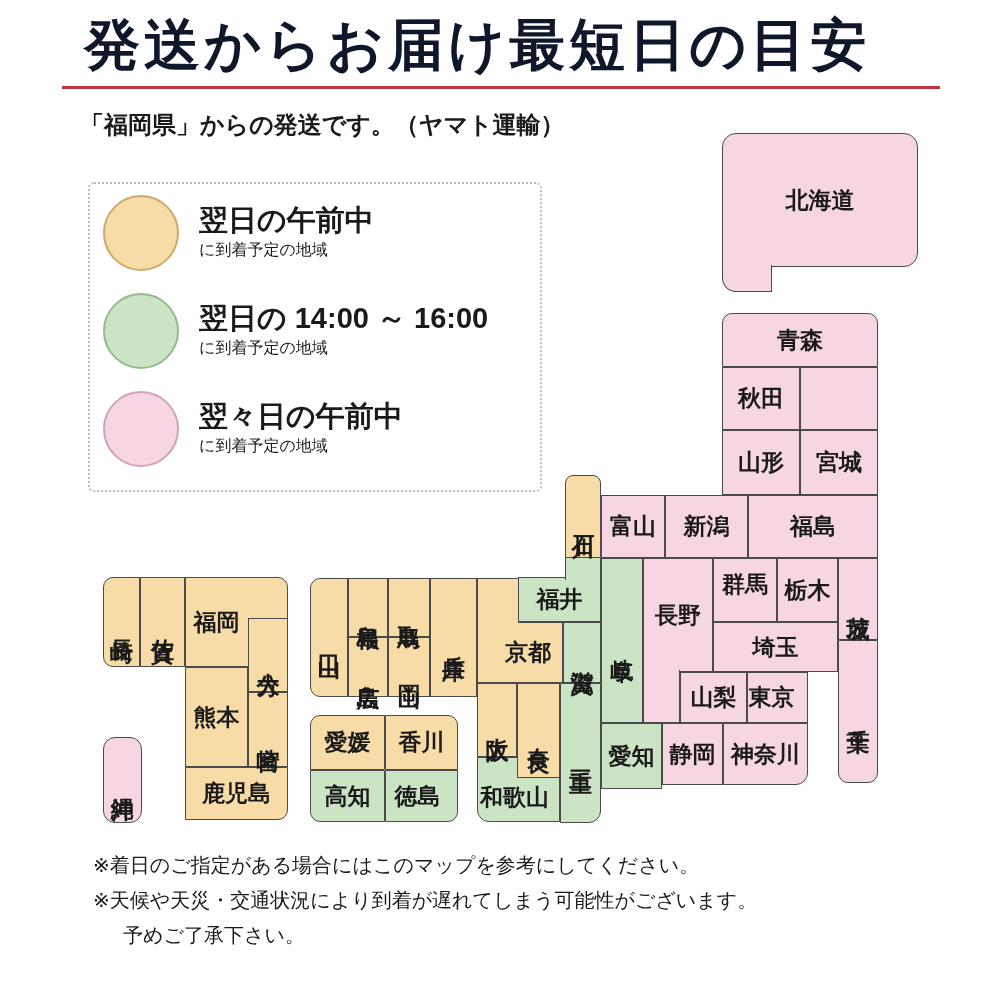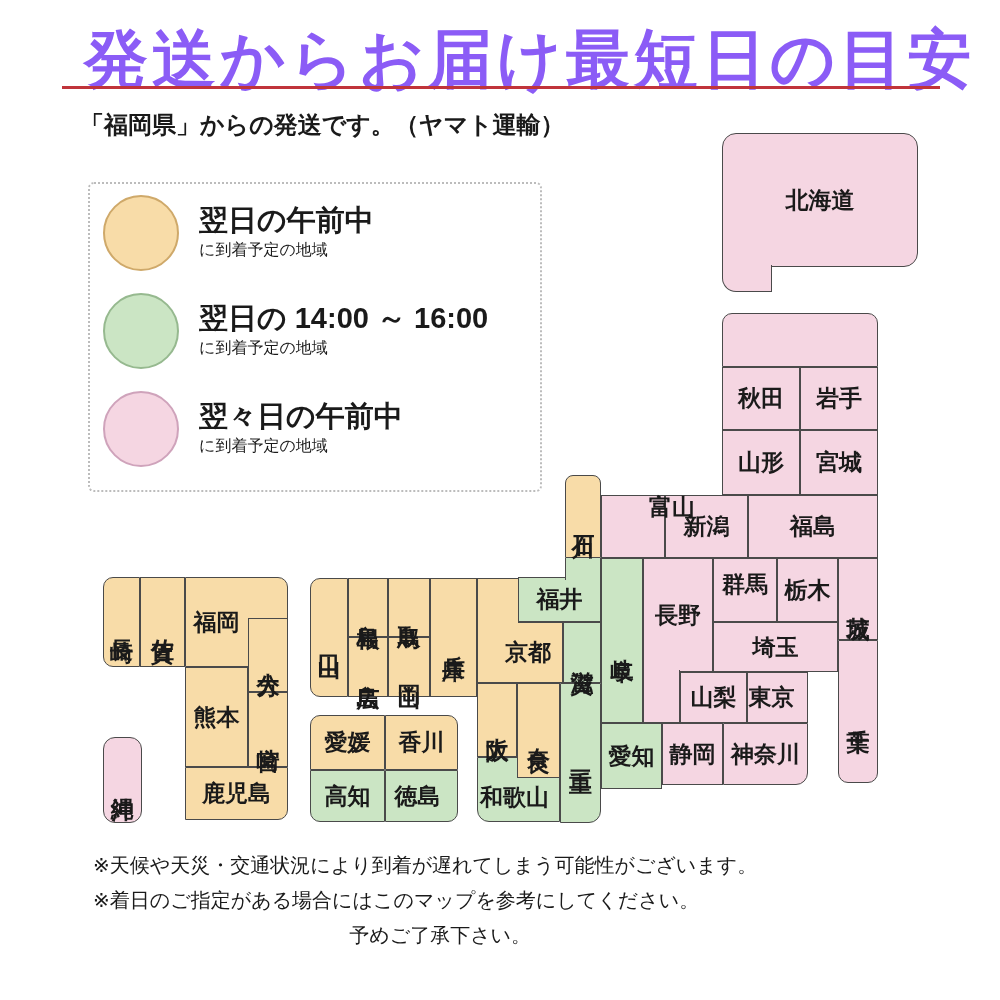--- a/index.html
+++ b/index.html
@@ -1,22 +1,22 @@
 <!DOCTYPE html>
 <html><head>
 <meta charset="utf-8">
 <style>
   html,body{margin:0;padding:0;background:#ffffff;}
   body{width:1000px;height:1000px;position:relative;overflow:hidden;
        font-family:"Liberation Sans","DejaVu Sans",sans-serif;color:#1a1a1a;}
   #page{position:absolute;inset:0;}
 
   
-  .page-title{position:absolute;left:84px;top:16px;font-size:64px;font-weight:bold;
-              letter-spacing:4px;color:#8b5cf6;white-space:nowrap;}
+  .page-title{position:absolute;left:84px;top:8px;font-size:56px;font-weight:bold;
+              letter-spacing:4px;color:#0f172a;white-space:nowrap;}
   .title-underline{position:absolute;left:62px;top:86px;width:878px;height:3px;background:#c0343b;}
   .subtitle{position:absolute;left:80px;top:109px;font-size:24px;font-weight:bold;white-space:nowrap;}
 
   
   .legend-box{position:absolute;left:88px;top:182px;width:450px;height:306px;
               border:2px dotted #bcbcbc;border-radius:6px;background:#fff;}
   .lrow{position:absolute;left:103px;display:flex;align-items:center;width:430px;}
   .lcircle{width:72px;height:72px;border-radius:50%;flex:0 0 72px;margin-right:20px;}
   .lc-orange{background:#f8dca8;border:2px solid #cfa96a;}
   .lc-green{background:#cbe5c4;border:2px solid #96b98f;}
@@ -33,21 +33,21 @@
   .green{background:#cbe5c4;}
   .pink{background:#f5d6e2;}
   .tlabel{position:absolute;display:flex;align-items:center;justify-content:center;
           font-weight:bold;font-size:23px;color:#1a1a1a;line-height:1;z-index:5;
           pointer-events:none;white-space:nowrap;}
   .tlabel.v{writing-mode:vertical-rl;text-orientation:upright;letter-spacing:1px;}
 
   
   .footnotes{position:absolute;left:93px;top:848px;font-size:20px;}
   .footnotes div{line-height:35px;white-space:nowrap;}
-  .footnotes .indent{padding-left:30px;text-align:center;}
+  .footnotes .indent{padding-left:30px;}
 </style>
 </head>
 <body>
 
 <div id="page">
 
   <div class="page-title">発送からお届け最短日の目安</div>
   <div class="title-underline"></div>
   <div class="subtitle">「福岡県」からの発送です。（ヤマト運輸）</div>
 
@@ -74,34 +74,34 @@
       <div class="lsub">に到着予定の地域</div>
     </div>
   </div>
 
 
   <div id="japan-map">
       <div class="tile pink" style="left: 722px; top: 133px; width: 196px; height: 134px; border-radius: 14px 14px 14px 0px;"></div>
       <div class="tile pink" style="left: 722px; top: 265px; width: 50px; height: 27px; border-radius: 0px 0px 0px 14px; border-top: none; border-right: 1.5px solid rgb(74, 74, 74); border-bottom: 1.5px solid rgb(74, 74, 74); border-left: 1.5px solid rgb(74, 74, 74); border-image: initial;"></div>
       <div class="tlabel h" style="left: 722px; top: 133px; width: 196px; height: 134px;">北海道</div>
       <div class="tile pink" style="left: 722px; top: 313px; width: 156px; height: 54px; border-radius: 10px 10px 0px 0px;"></div>
+      <div class="tlabel h" style="left: 722px; top: 313px; width: 156px; height: 54px;">青森</div>
       <div class="tile pink" style="left: 722px; top: 367px; width: 78px; height: 63px;"></div>
       <div class="tlabel h" style="left: 722px; top: 367px; width: 78px; height: 63px;">秋田</div>
       <div class="tile pink" style="left: 800px; top: 367px; width: 78px; height: 63px;"></div>
-      <div class="tlabel h" style="left: 800px; top: 367px; width: 78px; height: 63px;">岩手</div>
       <div class="tile pink" style="left: 722px; top: 430px; width: 78px; height: 65px;"></div>
       <div class="tlabel h" style="left: 722px; top: 430px; width: 78px; height: 65px;">山形</div>
       <div class="tile pink" style="left: 800px; top: 430px; width: 78px; height: 65px;"></div>
       <div class="tlabel h" style="left: 800px; top: 430px; width: 78px; height: 65px;">宮城</div>
       <div class="tile pink" style="left: 665px; top: 495px; width: 83px; height: 63px;"></div>
       <div class="tlabel h" style="left: 665px; top: 495px; width: 83px; height: 63px;">新潟</div>
       <div class="tile pink" style="left: 748px; top: 495px; width: 130px; height: 63px;"></div>
       <div class="tlabel h" style="left: 748px; top: 495px; width: 130px; height: 63px;">福島</div>
       <div class="tile pink" style="left: 601px; top: 495px; width: 64px; height: 63px;"></div>
-      <div class="tlabel h" style="left: 601px; top: 476px; width: 64px; height: 63px; margin-left: 39px;">富山</div>
+      <div class="tlabel h" style="left: 601px; top: 495px; width: 64px; height: 63px;">富山</div>
       <div class="tile orange" style="left: 565px; top: 475px; width: 36px; height: 83px; border-radius: 8px 8px 0px 0px;"></div>
       <div class="tlabel v" style="left: 565px; top: 475px; width: 36px; height: 83px;">石川</div>
       <div class="tile green" style="left: 518px; top: 577px; width: 83px; height: 45px;"></div>
       <div class="tile green" style="left: 565px; top: 558px; width: 36px; height: 22px; border-top: none; border-right: 1.5px solid rgb(74, 74, 74); border-bottom: none; border-left: 1.5px solid rgb(74, 74, 74); border-image: initial;"></div>
       <div class="tlabel h" style="left: 518px; top: 577px; width: 83px; height: 45px;">福井</div>
       <div class="tile pink" style="left: 713px; top: 558px; width: 64px; height: 64px;"></div>
       <div class="tlabel h" style="left: 713px; top: 558px; width: 64px; height: 53px;">群馬</div>
       <div class="tile pink" style="left: 777px; top: 558px; width: 61px; height: 64px;"></div>
       <div class="tlabel h" style="left: 777px; top: 558px; width: 61px; height: 64px;">栃木</div>
       <div class="tile pink" style="left: 838px; top: 558px; width: 40px; height: 82px;"></div>
@@ -170,18 +170,18 @@
       <div class="tlabel h" style="left: 185px; top: 667px; width: 63px; height: 100px;">熊本</div>
       <div class="tile orange" style="left: 248px; top: 692px; width: 40px; height: 75px;"></div>
       <div class="tlabel v" style="left: 248px; top: 692px; width: 40px; height: 75px;">宮崎</div>
       <div class="tile orange" style="left: 185px; top: 767px; width: 103px; height: 53px; border-radius: 0px 0px 10px;"></div>
       <div class="tlabel h" style="left: 185px; top: 767px; width: 103px; height: 53px;">鹿児島</div>
       <div class="tile pink" style="left: 103px; top: 737px; width: 39px; height: 86px; border-radius: 12px;"></div>
       <div class="tlabel v" style="left: 103px; top: 737px; width: 39px; height: 86px;">沖縄</div>
     </div>
 
   <div class="footnotes">
+    <div>※着日のご指定がある場合にはこのマップを参考にしてください。</div>
     <div>※天候や天災・交通状況により到着が遅れてしまう可能性がございます。</div>
-    <div>※着日のご指定がある場合にはこのマップを参考にしてください。</div>
     <div class="indent">予めご了承下さい。</div>
   </div>
 
 </div>
 
 </body></html>

